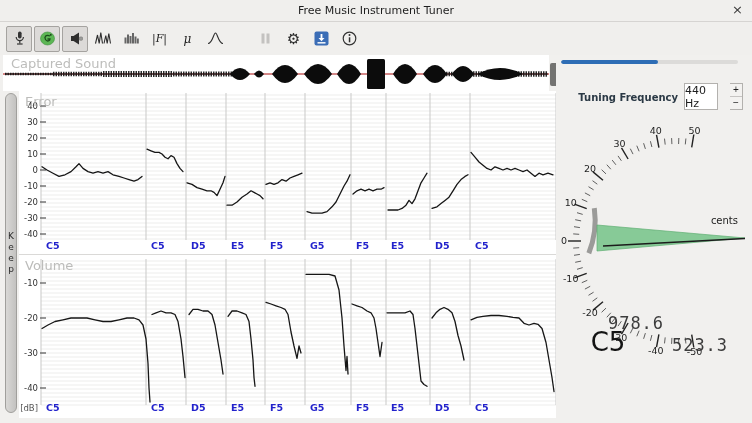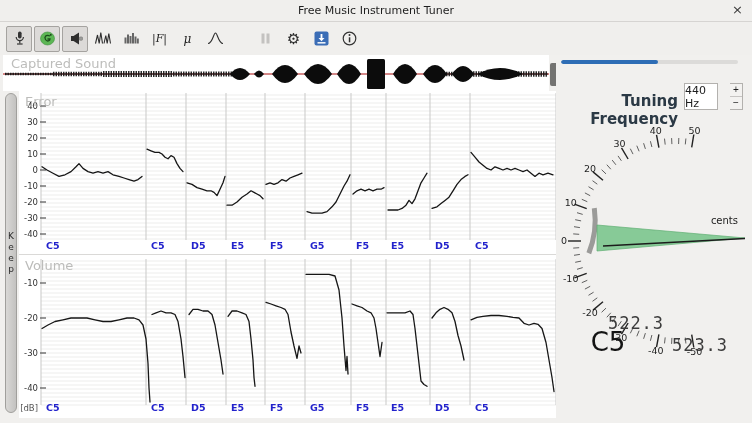--- a/index.html
+++ b/index.html
@@ -25,21 +25,21 @@
     display:flex;align-items:center;justify-content:center;}
   .keepbtn span{writing-mode:vertical-rl;text-orientation:upright;font-size:9px;color:#2b2b2b;letter-spacing:1px;}
   .charts{position:absolute;left:16px;top:36px;width:538px;height:327px;background:#ffffff;}
   .chartdivider{position:absolute;left:0;top:163px;width:538px;height:1px;background:#dad9d7;}
   .rightpanel{position:absolute;left:556px;top:0;width:196px;height:368px;background:#f1f0ee;}
   .progress{position:absolute;left:5px;top:5px;width:177px;height:4px;background:#dcdbd9;border-radius:2px;overflow:hidden;}
   .progress .fill{height:100%;background:#2e6db5;border-radius:2px;}
   .nsheader{position:absolute;left:6px;top:15px;width:176px;height:12px;background:#8f8f8d;
     color:#222e3a;font-size:9px;display:flex;align-items:center;justify-content:center;}
   .freqlabel{position:absolute;left:0;top:37px;width:122px;text-align:right;
-    font-size:15px;font-weight:bold;color:#2b3945;}
+    font-size:10px;font-weight:bold;color:#2b3945;}
   .spinvalue{position:absolute;left:128px;top:28px;width:34px;height:27px;background:#fff;
     border:1px solid #b3b1ae;font-size:11px;color:#1d1d1d;display:flex;align-items:center;justify-content:center;}
   .spinbtns{position:absolute;left:174px;top:28px;width:13px;height:27px;border:1px solid #b3b1ae;
     border-left:none;display:flex;flex-direction:column;background:#f3f2f0;}
   .spinbtns button{flex:1;border:none;background:transparent;font-size:10px;line-height:8px;
     color:#222;padding:0;display:flex;align-items:center;justify-content:center;}
   .spinbtns button+button{border-top:1px solid #c6c4c2;}
   .gaugesvg{position:absolute;left:0;top:55px;}
   .lcd{font-family:"DejaVu Sans Mono",monospace;color:#3c3c3c;font-size:17px;letter-spacing:1px;}
   .target{position:absolute;left:40px;top:258px;width:80px;text-align:center;}
@@ -419,18 +419,18 @@
           <line x1="115.9" y1="34.1" x2="115.6" y2="28.1" stroke="#3a3a3a" stroke-width="0.8"></line>
           <line x1="122.6" y1="34.0" x2="122.8" y2="28.0" stroke="#3a3a3a" stroke-width="0.8"></line>
           <line x1="129.3" y1="34.4" x2="129.9" y2="28.5" stroke="#3a3a3a" stroke-width="0.8"></line>
           <line x1="135.7" y1="37.3" x2="137.8" y2="24.5" stroke="#222" stroke-width="1.4"></line>
           <text x="138.5" y="23.5" text-anchor="middle" font-size="9.5" fill="#1e1e1e">50</text>
           <polygon points="189,128 41,115 41,141" fill="#82c893" stroke="#57aa6b" stroke-width="0.7" opacity="0.95"></polygon>
           <line x1="189" y1="128.5" x2="47" y2="136" stroke="#1c1c1c" stroke-width="1.6"></line>
           <text x="182" y="114" text-anchor="end" font-size="10" fill="#1b1b1b">cents</text>
         </svg>
 
-      <div class="lcd target">522.3</div>
+      <div class="lcd target">978.6</div>
       <div class="notebig">C5</div>
       <div class="lcd measured">523.3</div>
     </div>
   </div>
 </div>
 
 </body></html>

